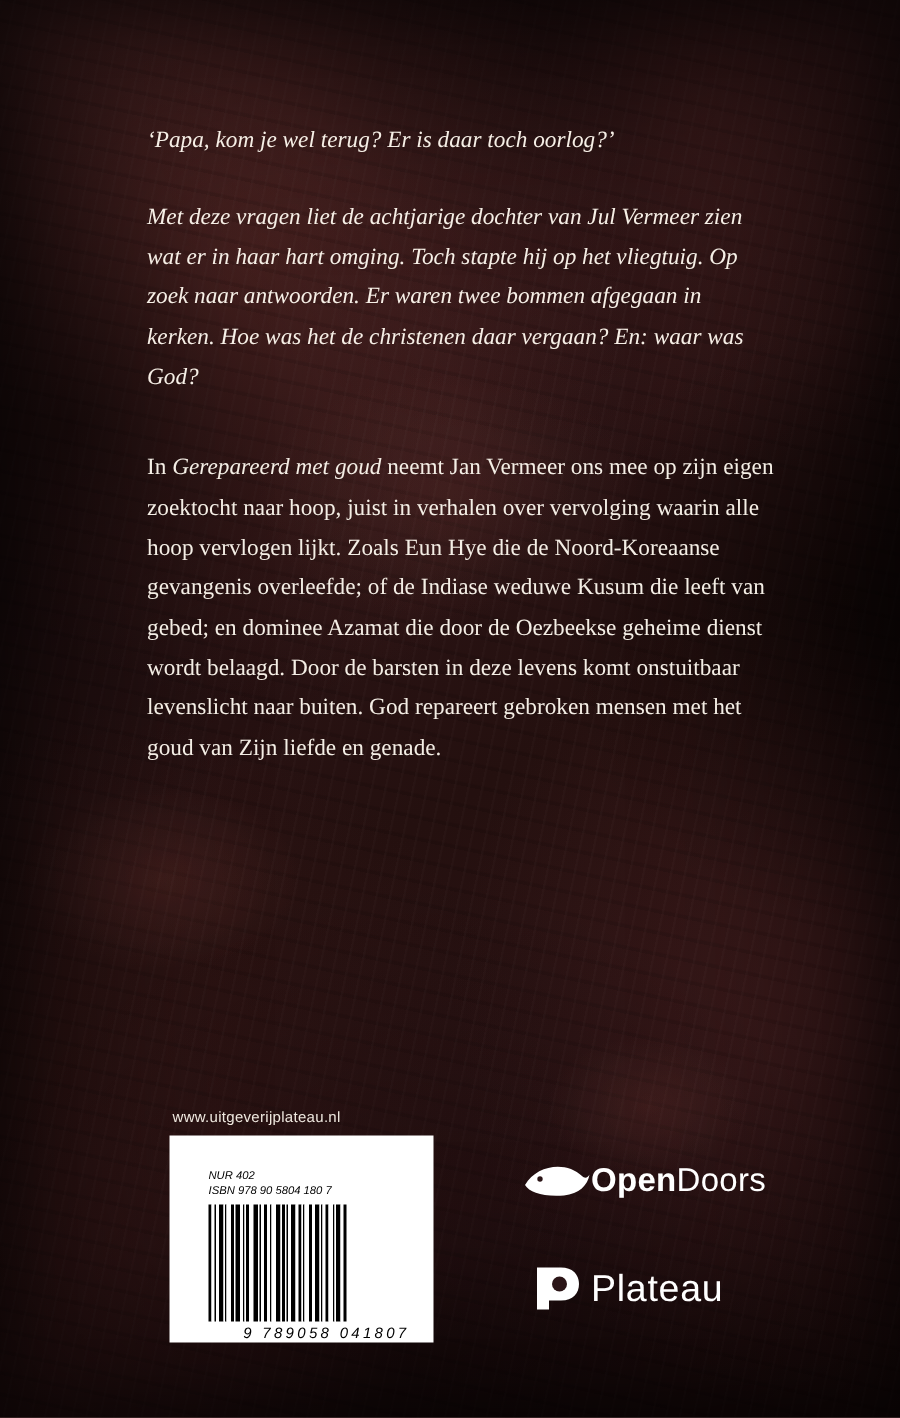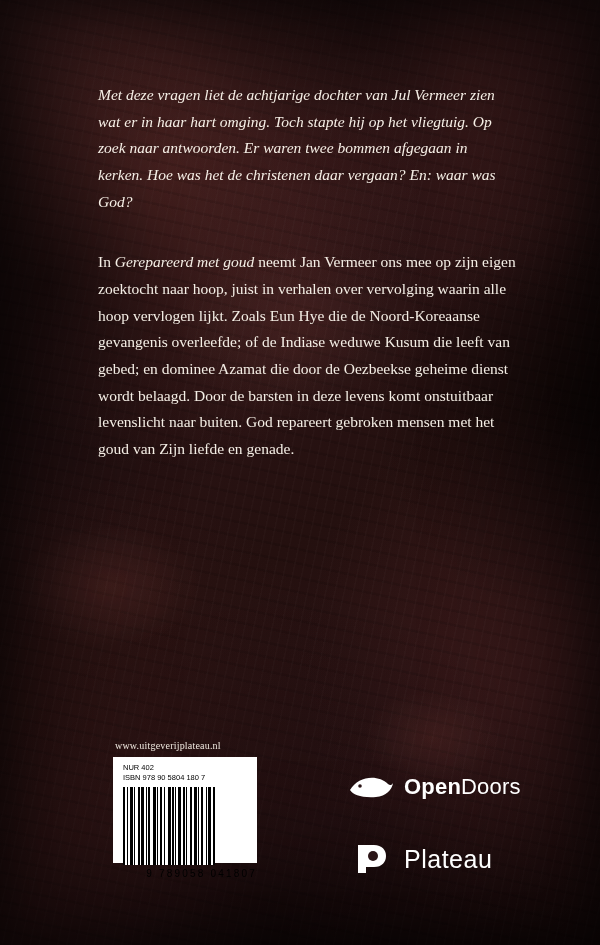--- a/index.html
+++ b/index.html
@@ -88,33 +88,34 @@
     margin: 0;
     color: #e9b54e;
   }
   .author em { font-style: italic; }
 
   
   .site-url {
     position: absolute;
     left: 115px;
     top: 740px;
-    font-family: Liberation Serif, serif;
+    font-family: Liberation Sans, sans-serif;
     font-size: 10px;
     color: #efe8df;
     letter-spacing: .2px;
   }
   .barcode-box {
     position: absolute;
     left: 113px;
     top: 757px;
     width: 144px;
     height: 106px;
     background: #ffffff;
-    padding: 0;
+    padding: 16px;
+    font-style: italic;
   }
   .barcode-meta {
     font-family: "Liberation Sans", sans-serif;
     color: #000;
     font-size: 7.5px;
     line-height: 1.35;
     padding: 6px 0 2px 10px;
   }
   .bars {
     height: 78px;
@@ -139,21 +140,20 @@
 
   .logos {
     position: absolute;
     left: 348px;
     top: 770px;
     width: 190px;
   }
   .logo-row {
     display: flex;
     align-items: center;
-    gap: 10px;
     margin-bottom: 38px;
   }
   .logo-mark {
     width: 46px;
     height: 34px;
     flex: none;
     display: flex;
     align-items: center;
     justify-content: center;
   }
@@ -175,20 +175,21 @@
 </head>
 <body>
 
 <div class="page">
   <div class="tex a"></div>
   <div class="tex b"></div>
   <div class="tex c"></div>
   <div class="vign"></div>
 
   <div class="content">
+    <p class="quote">‘Papa, kom je wel terug? Er is daar toch oorlog?’</p>
 
     <p class="para-italic">Met deze vragen liet de achtjarige dochter van Jul Vermeer zien wat er in haar hart omging. Toch stapte hij op het vliegtuig. Op zoek naar antwoorden. Er waren twee bommen afgegaan in kerken. Hoe was het de christenen daar vergaan? En: waar was God?</p>
 
     <p class="para"><span>In </span><em>Gerepareerd met goud</em><span> neemt Jan Vermeer ons mee op zijn eigen zoektocht naar hoop, juist in verhalen over vervolging waarin alle hoop vervlogen lijkt. Zoals Eun Hye die de Noord-Koreaanse gevangenis overleefde; of de Indiase weduwe Kusum die leeft van gebed; en dominee Azamat die door de Oezbeekse geheime dienst wordt belaagd. Door de barsten in deze levens komt onstuitbaar levenslicht naar buiten. God repareert gebroken mensen met het goud van Zijn liefde en genade.</span></p>
 
   </div>
 
   <div class="site-url">www.uitgeverijplateau.nl</div>
 
   <div class="barcode-box">

